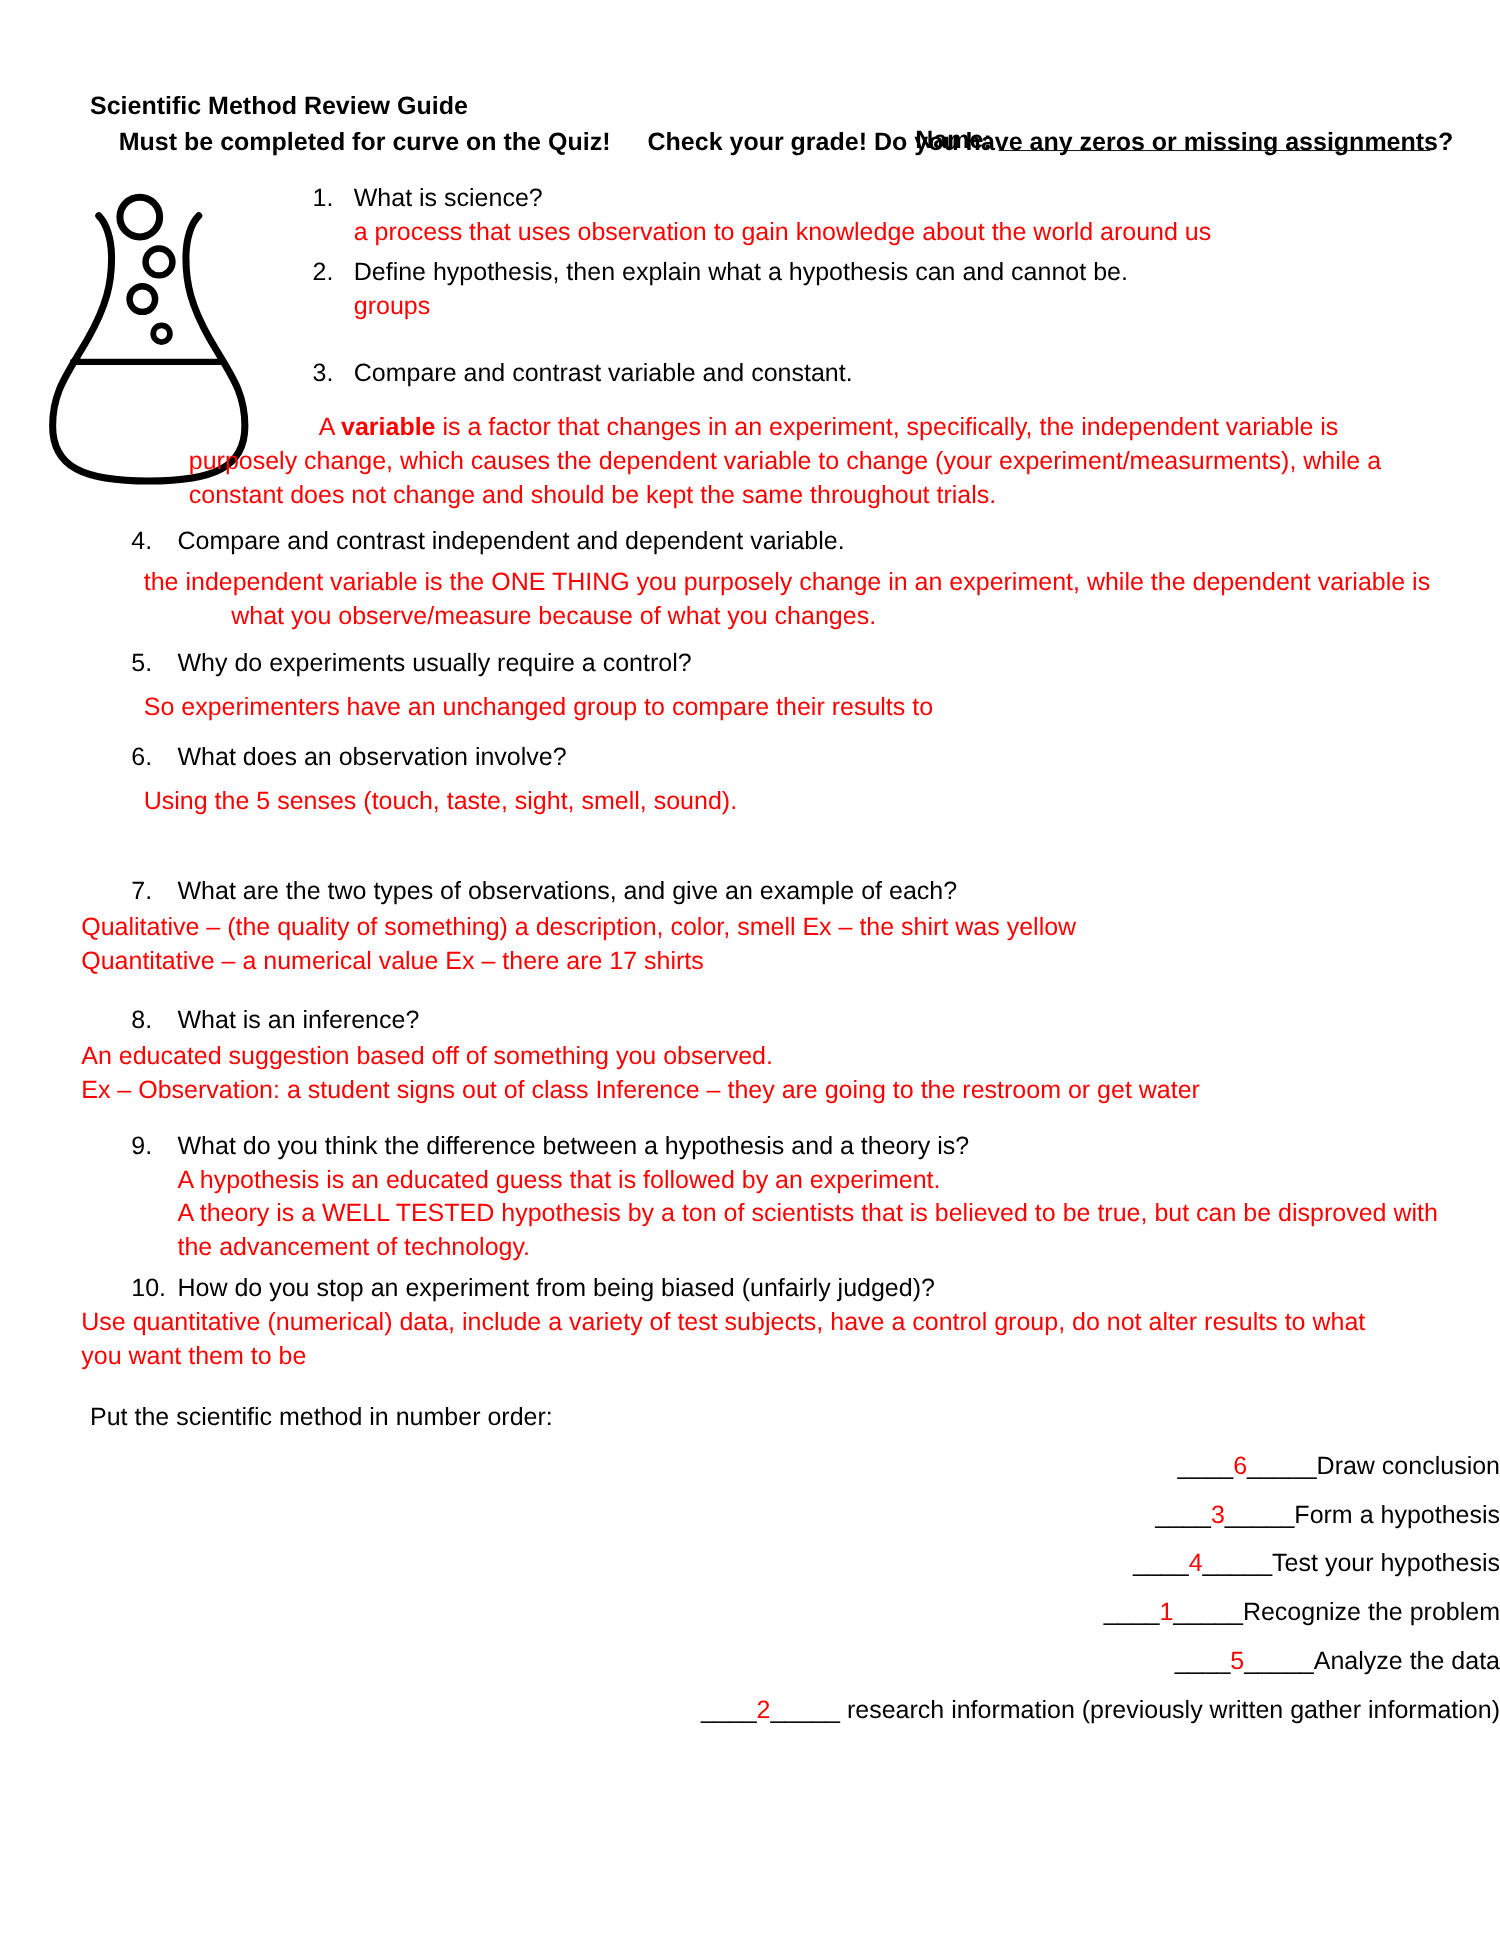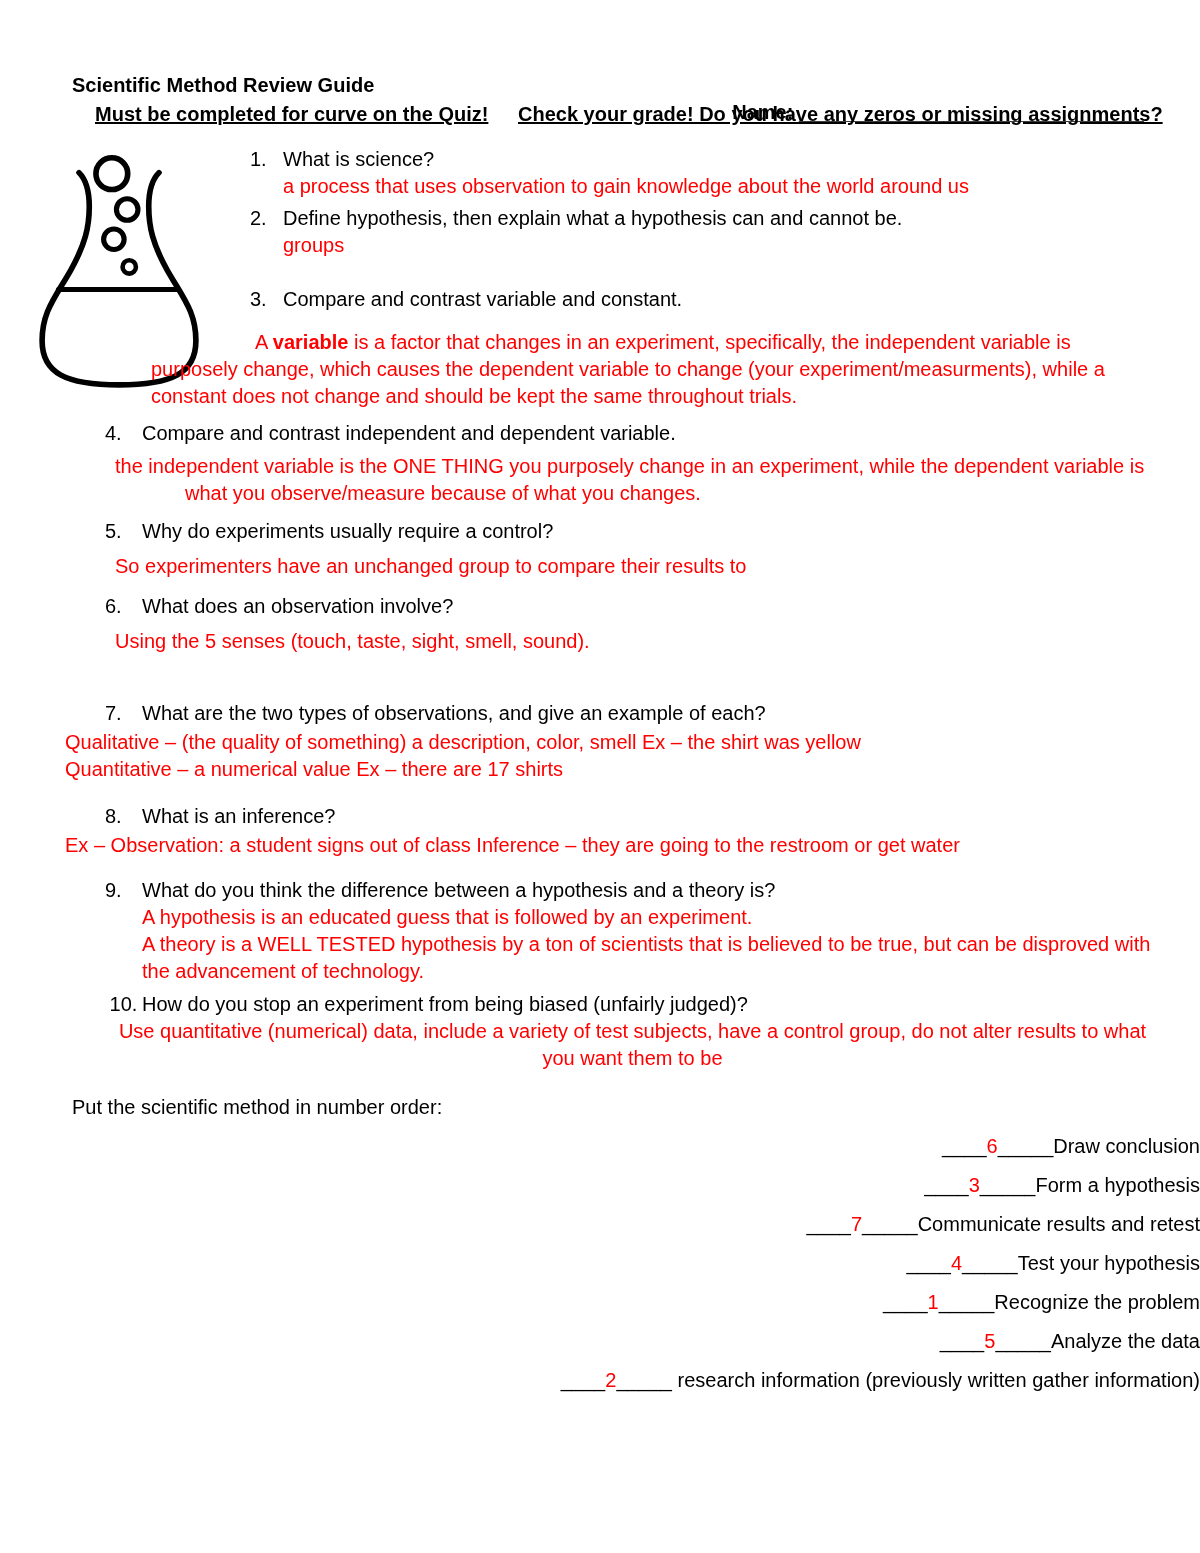--- a/index.html
+++ b/index.html
@@ -10,21 +10,21 @@
     height: 1553px;
     background: #ffffff;
     font-family: "Liberation Sans", sans-serif;
     font-size: 20px;
     line-height: 27px;
     color: var(--ink, #000000);
     overflow: hidden;
   }
   .abs { position: absolute; }
   .b { font-weight: bold; }
-  .u { text-decoration: underline; }
+  .u { }
   .red { color: var(--red, #ff0000); }
   .pre { white-space: pre; }
 
   .title { left: 72px; top: 72px; }
   .name-group { left: 710px; top: 72px; }
   .sub-left { left: 95px; top: 101px; }
   .sub-right { left: 518px; top: 101px; }
 
   .flask { left: 38px; top: 150px; width: 162px; height: 238px; }
 
@@ -52,21 +52,21 @@
   .qa4 { margin-bottom: 11px; }
   .qa5 .q { margin-bottom: 8px; }
   .qa5 { margin-bottom: 13px; }
   .qa6 .q { margin-bottom: 8px; }
   .qa6 { margin-bottom: 45px; }
   .qa7 .q { margin-bottom: 2px; }
   .qa7 { margin-bottom: 20px; }
   .qa8 .q { margin-bottom: 2px; }
   .qa8 { margin-bottom: 18px; }
   .qa9 { margin-bottom: 6px; }
-  .qa10 { margin-bottom: 22px; text-align: center; }
+  .qa10 { margin-bottom: 22px; }
 
   .ol-heading { margin-left: 72px; font-weight: normal; margin-bottom: 12px; }
   .ol-row { margin-left: 88px; margin-bottom: 12px; white-space: pre; text-align: right; }
 </style>
 </head>
 <body>
 
 <div class="page">
 
   <div class="abs title b pre">Scientific Method Review Guide</div>
@@ -139,20 +139,21 @@
         <span class="num2">7.</span><span>What are the two types of observations, and give an example of each?</span>
       </div>
       <div class="a red ml107">Qualitative – (the quality of something) a description, color, smell Ex – the shirt was yellow</div>
       <div class="a red ml107">Quantitative – a numerical value Ex – there are 17 shirts</div>
     </div>
 
     <div class="qa8">
       <div class="q ml105">
         <span class="num2">8.</span><span>What is an inference?</span>
       </div>
+      <div class="a red ml107">An educated suggestion based off of something you observed.</div>
       <div class="a red ml107">Ex – Observation: a student signs out of class Inference – they are going to the restroom or get water</div>
     </div>
 
     <div class="qa9">
       <div class="q ml105">
         <span class="num2">9.</span><span>What do you think the difference between a hypothesis and a theory is?</span>
       </div>
       <div class="a red ml142">A hypothesis is an educated guess that is followed by an experiment.</div>
       <div class="a red ml142">A theory is a WELL TESTED hypothesis by a ton of scientists that is believed to be true, but can be disproved with</div>
       <div class="a red ml142">the advancement of technology.</div>
@@ -165,21 +166,20 @@
       <div class="a red ml107">Use quantitative (numerical) data, include a variety of test subjects, have a control group, do not alter results to what</div>
       <div class="a red ml107">you want them to be</div>
     </div>
 
     <div class="ol-heading pre">Put the scientific method in number order:</div>
 
     <div class="ol-row"><span>____</span><span class="red">6</span><span>_____</span><span>Draw conclusion</span></div>
 
     <div class="ol-row"><span>____</span><span class="red">3</span><span>_____</span><span>Form a hypothesis</span></div>
 
-    <div class="ol-row"><span>____</span><span class="red">7</span><span>_____</span><span>Communicate results and retest</span></div>
 
     <div class="ol-row"><span>____</span><span class="red">4</span><span>_____</span><span>Test your hypothesis</span></div>
 
     <div class="ol-row"><span>____</span><span class="red">1</span><span>_____</span><span>Recognize the problem</span></div>
 
     <div class="ol-row"><span>____</span><span class="red">5</span><span>_____</span><span>Analyze the data</span></div>
 
     <div class="ol-row"><span>____</span><span class="red">2</span><span>_____</span><span> research information (previously written gather information)</span></div>
 
   </div>

